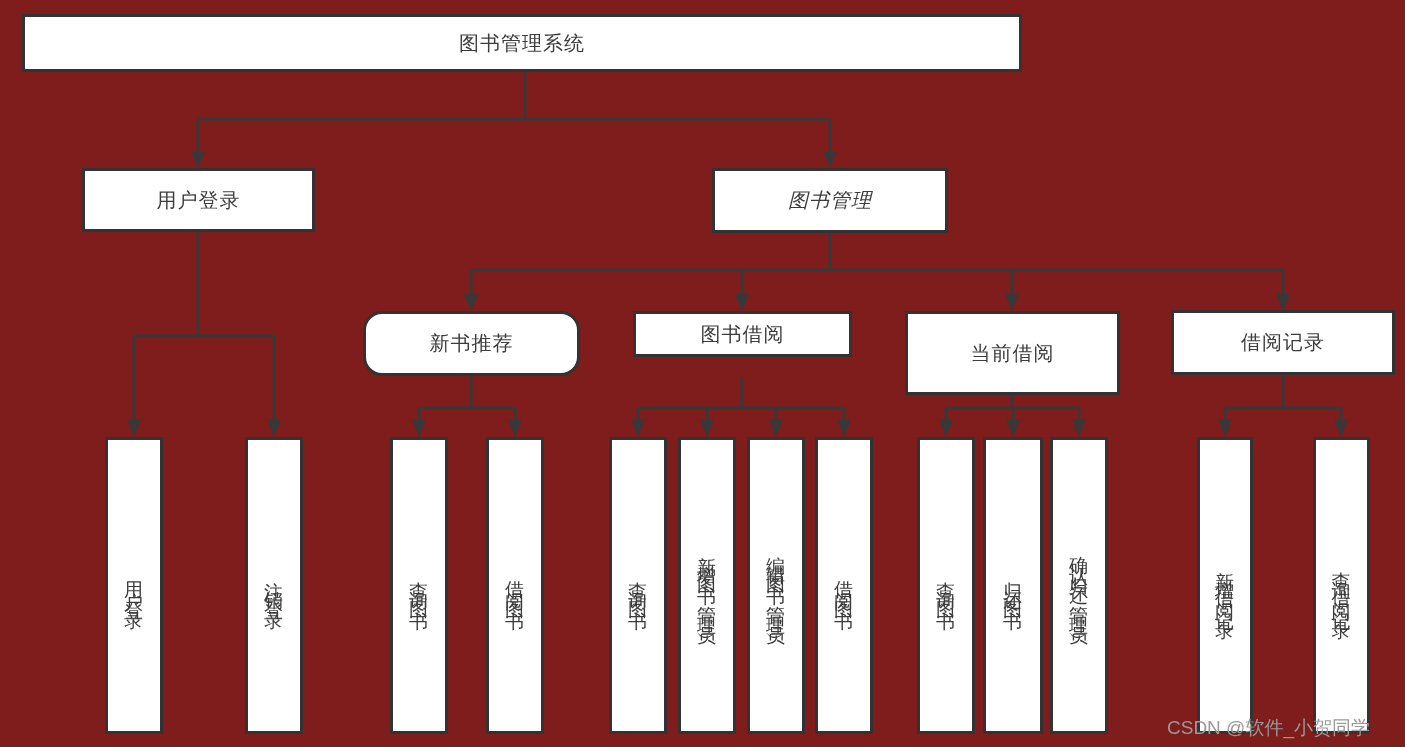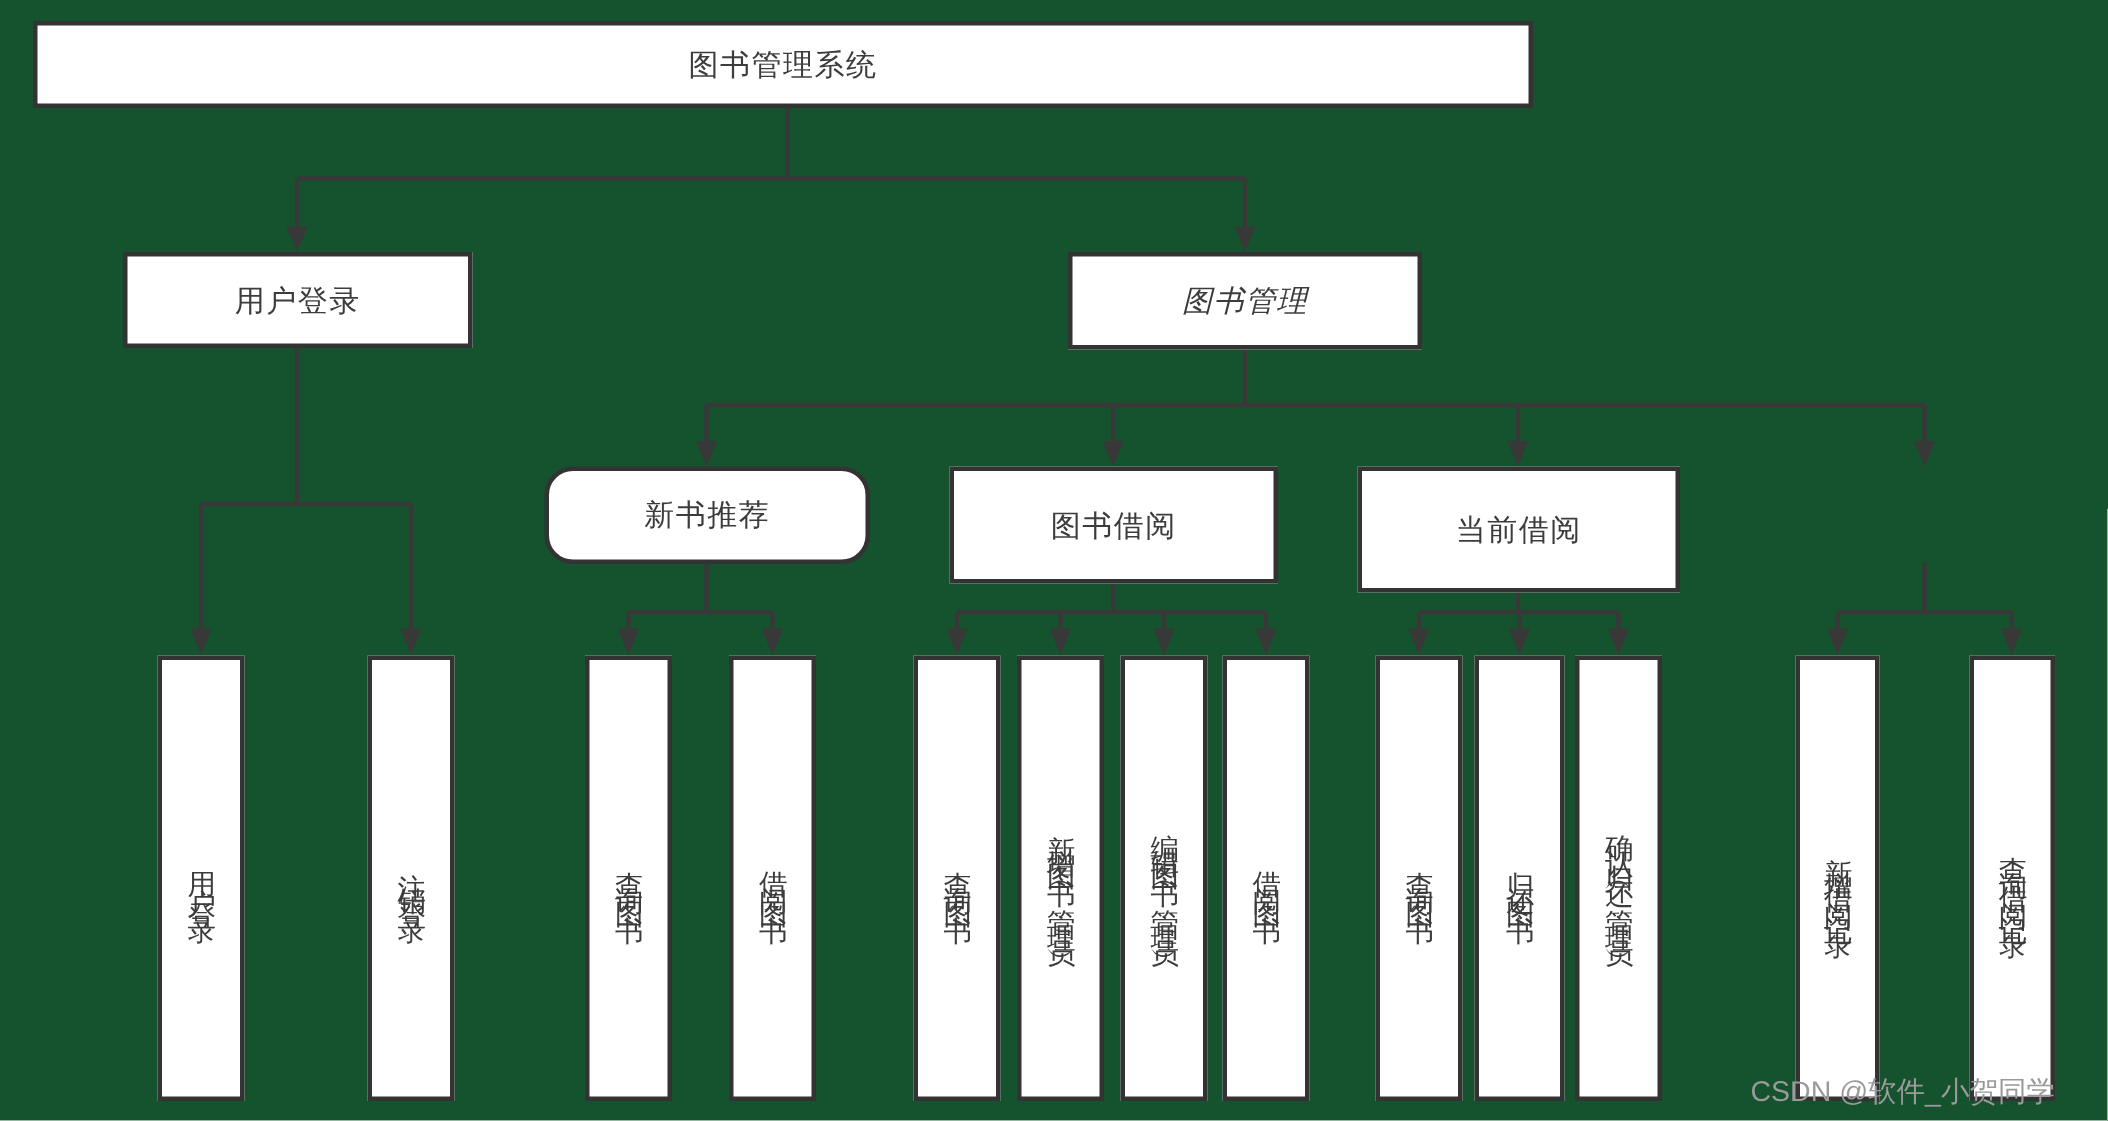--- a/index.html
+++ b/index.html
@@ -1,19 +1,19 @@
 <!DOCTYPE html>
 <html><head>
 <meta charset="utf-8">
 <style>
   html,body{margin:0;padding:0;background:#ffffff;}
   #stage{
     position:relative;
     width:1405px;height:747px;
-    background:#14532d;
+    background:#7f1d1d;
     font-family:"Liberation Sans","DejaVu Sans",sans-serif;
     overflow:hidden;
   }
   #connectors{position:absolute;left:0;top:0;z-index:1;}
   .node{
     position:absolute;
     box-sizing:border-box;
     background:#ffffff;
     border:3px solid #333333;
     display:flex;
@@ -53,21 +53,21 @@
     color:#9a9a9a;
     font-size:19px;
     white-space:nowrap;
     z-index:3;
   }
   
   #n-root{left:22px;top:14px;width:1000px;height:58px;}
   #n-user-login{left:82px;top:168px;width:233px;height:64px;}
   #n-book-mgmt{left:712px;top:168px;width:236px;height:65px;font-style:italic;}
   #n-new-book-rec{left:363px;top:311px;width:217px;height:65px;border-radius:19px;}
-  #n-book-borrow{left:633px;top:311px;width:219px;height:78px;}
+  #n-book-borrow{left:633px;top:311px;width:219px;height:46px;}
   #n-current-borrow{left:905px;top:311px;width:215px;height:84px;}
   #n-borrow-record{left:1171px;top:310px;width:224px;height:65px;}
   #l1{left:105px;}  #l2{left:245px;}
   #l3{left:390px;}  #l4{left:486px;}
   #l5{left:609px;}  #l6{left:678px;}  #l7{left:747px;}  #l8{left:815px;}
   #l9{left:917px;}  #l10{left:983px;width:60px;} #l11{left:1050px;}
   #l12{left:1197px;width:56px;} #l13{left:1313px;width:57px;}
 </style>
 </head>
 <body>
@@ -127,20 +127,23 @@
 
   <div class="node" id="n-new-book-rec">
     <span class="hlabel">新书推荐</span>
   </div>
   <div class="node" id="n-book-borrow">
     <span class="hlabel">图书借阅</span>
   </div>
   <div class="node" id="n-current-borrow">
     <span class="hlabel">当前借阅</span>
   </div>
+  <div class="node" id="n-borrow-record">
+    <span class="hlabel">借阅记录</span>
+  </div>
 
   <div class="vnode" id="l1">
     <span class="vlabel">用户登录</span>
   </div>
   <div class="vnode" id="l2">
     <span class="vlabel">注销登录</span>
   </div>
   <div class="vnode" id="l3">
     <span class="vlabel">查询图书</span>
   </div>

